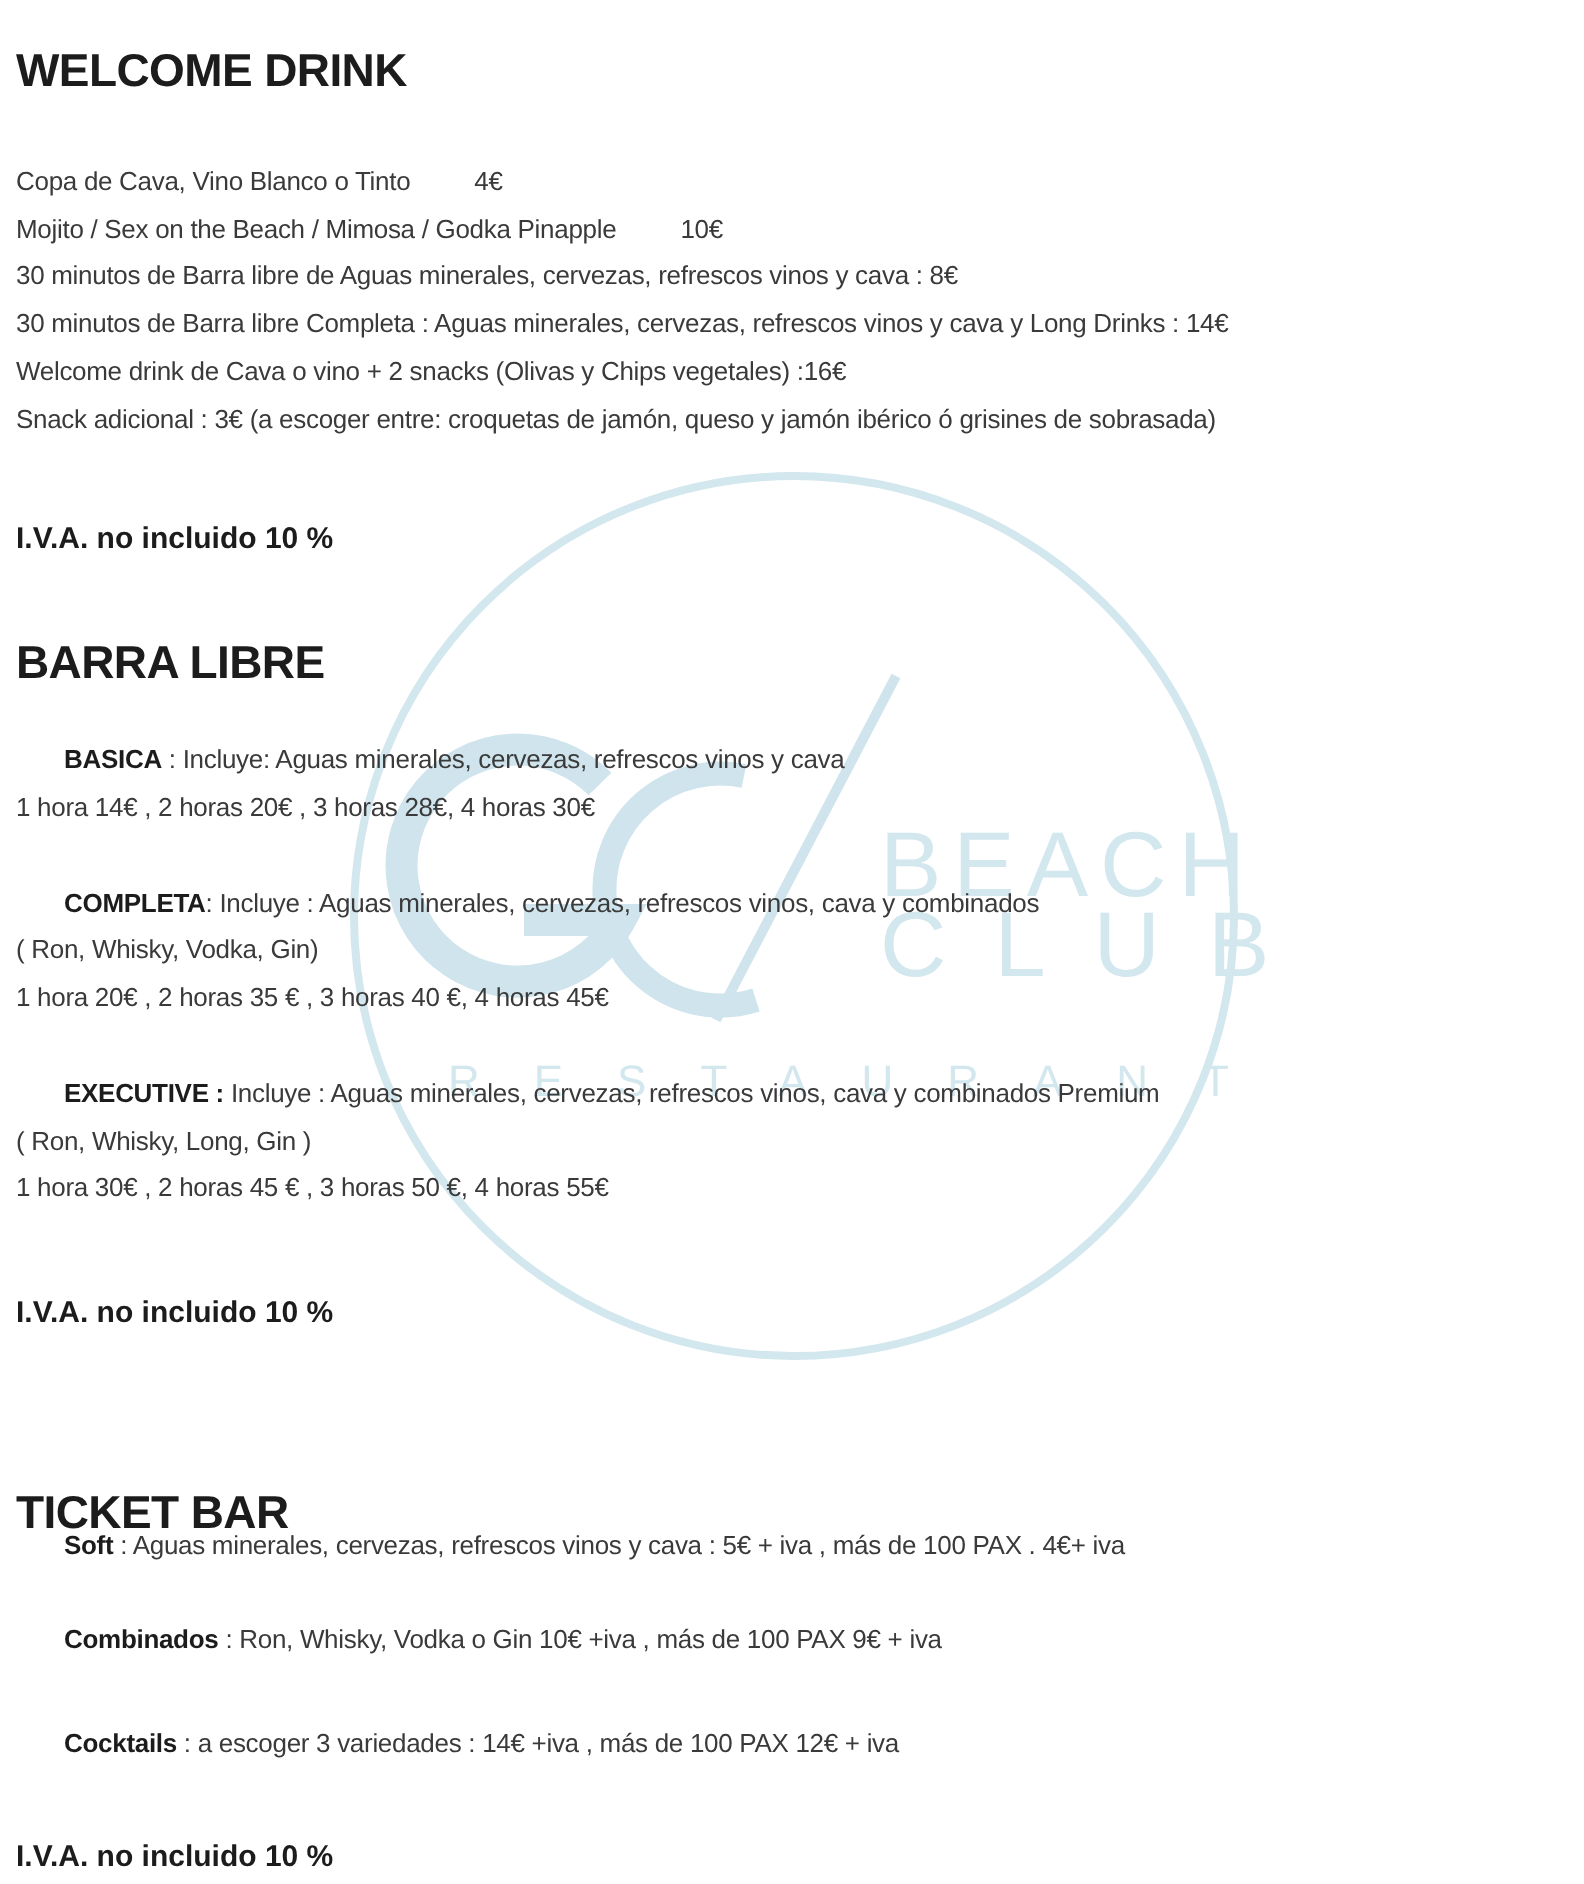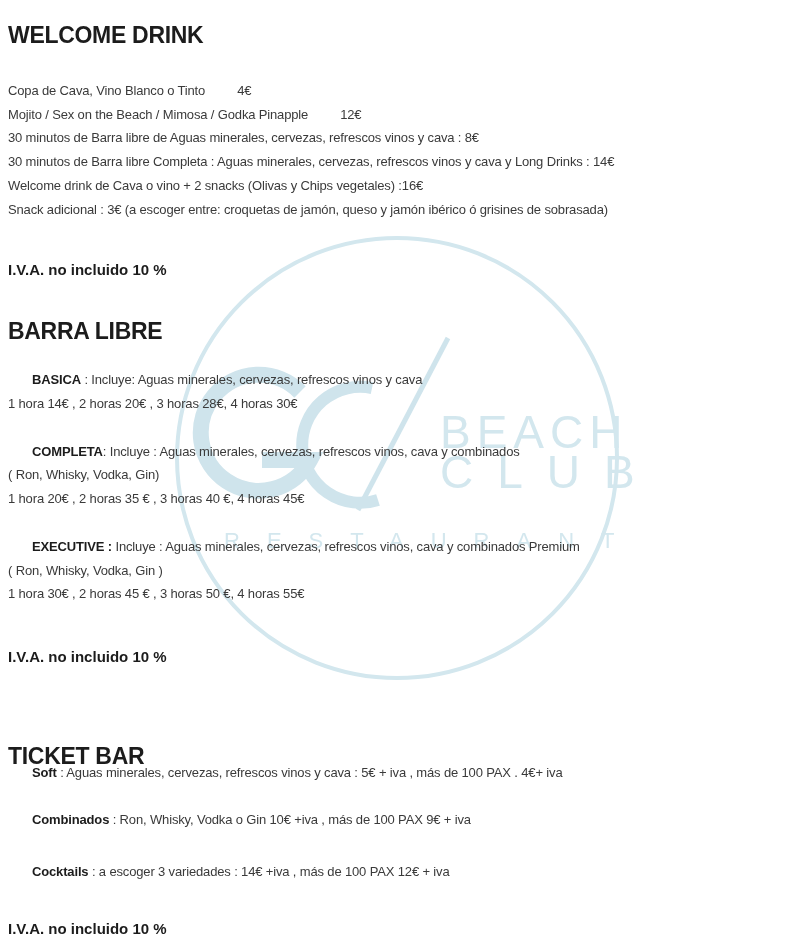--- a/index.html
+++ b/index.html
@@ -30,21 +30,21 @@
 
 <div class="content">
 
   <section>
     <h1 class="h" style="top:22px;">WELCOME DRINK</h1>
 
     <div class="line" style="top:81px;">
       <span>Copa de Cava, Vino Blanco o Tinto</span><span class="gap"></span><span>4€</span>
     </div>
     <div class="line" style="top:105px;">
-      <span>Mojito / Sex on the Beach / Mimosa / Godka Pinapple</span><span class="gap"></span><span>12€</span>
+      <span>Mojito / Sex on the Beach / Mimosa / Godka Pinapple</span><span class="gap"></span><span>10€</span>
     </div>
     <div class="line" style="top:128px;">30 minutos de Barra libre de Aguas minerales, cervezas, refrescos vinos y cava : 8€</div>
     <div class="line" style="top:152px;">30 minutos de Barra libre Completa : Aguas minerales, cervezas, refrescos vinos y cava y Long Drinks : 14€</div>
     <div class="line" style="top:176px;">Welcome drink de Cava o vino + 2 snacks (Olivas y Chips vegetales) :16€</div>
     <div class="line" style="top:200px;">Snack adicional : 3€ (a escoger entre: croquetas de jamón, queso y jamón ibérico ó grisines de sobrasada)</div>
 
     <div class="iva" style="top:246px;">I.V.A.  no incluido 10 %</div>
   </section>
 
   <section>
@@ -57,21 +57,21 @@
 
     <div class="line" style="top:442px;">
       <span class="b">COMPLETA</span><span>:  Incluye : Aguas minerales, cervezas, refrescos vinos, cava y combinados</span>
     </div>
     <div class="line" style="top:465px;text-align:center;"> ( Ron, Whisky, Vodka, Gin)</div>
     <div class="line" style="top:489px;"> 1 hora 20€ ,  2 horas 35 € , 3 horas 40 €, 4 horas 45€</div>
 
     <div class="line" style="top:537px;">
       <span class="b">EXECUTIVE :</span><span>  Incluye : Aguas minerales, cervezas, refrescos vinos, cava y combinados Premium</span>
     </div>
-    <div class="line" style="top:561px;">( Ron, Whisky, Vodka, Gin )</div>
+    <div class="line" style="top:561px;">( Ron, Whisky, Long, Gin )</div>
     <div class="line" style="top:584px;text-align:center;">1 hora 30€ ,  2 horas 45 € , 3 horas 50 €, 4 horas 55€</div>
 
     <div class="iva" style="top:633px;">I.V.A.  no incluido 10 %</div>
   </section>
 
   <section>
     <h1 class="h" style="top:743px;">TICKET BAR</h1>
 
     <div class="line" style="top:763px;">
       <span class="b" style="font-weight:900;">Soft</span><span> : Aguas minerales, cervezas, refrescos vinos y cava  : 5€ + iva , más de 100 PAX . 4€+ iva</span>

